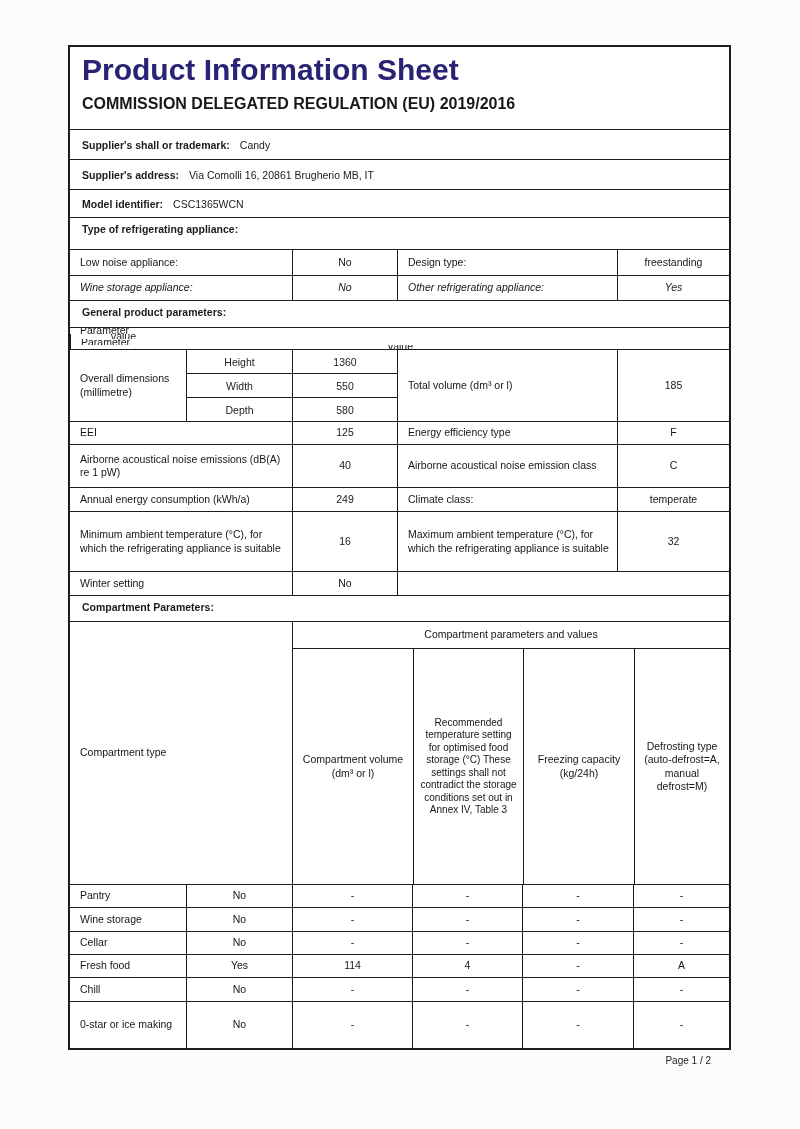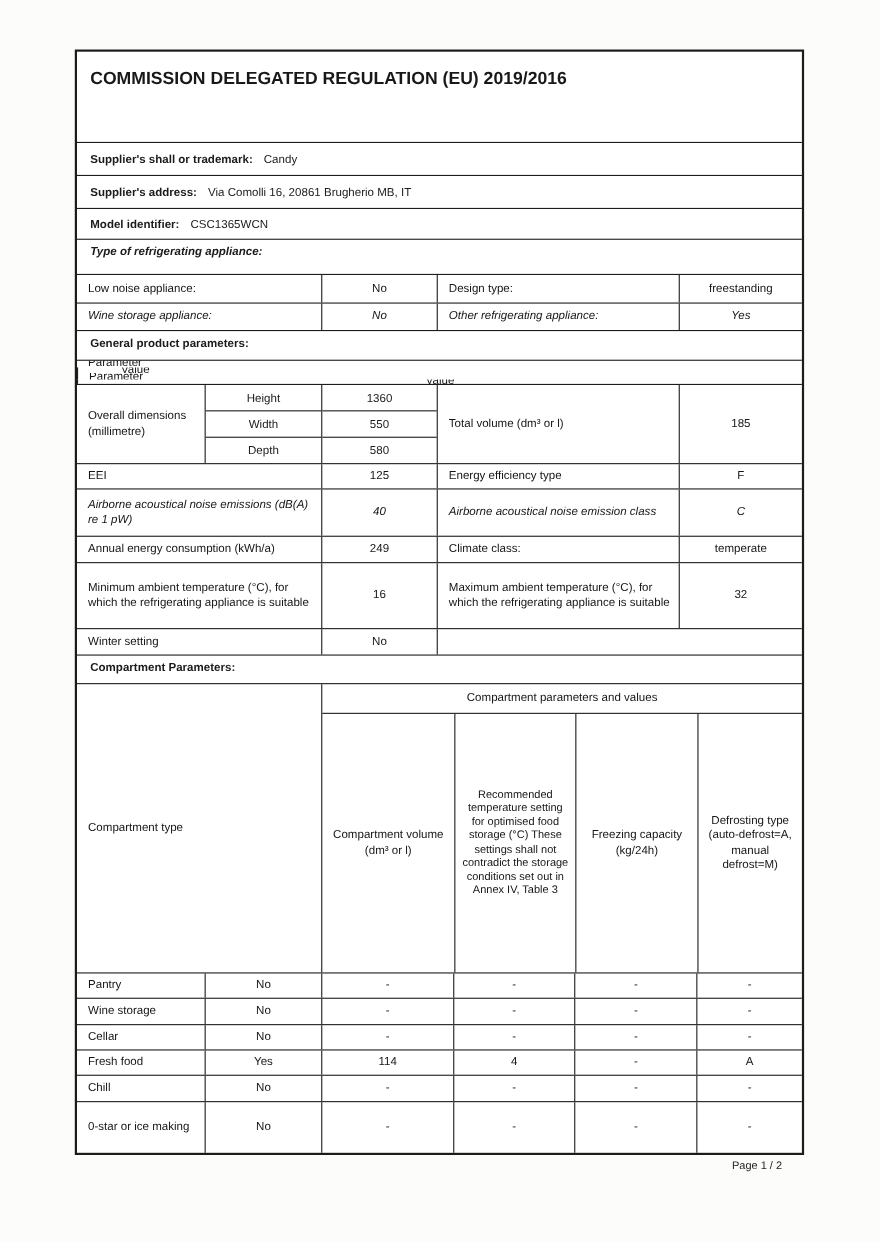--- a/index.html
+++ b/index.html
@@ -24,23 +24,23 @@
   .cell.first{border-left:none;}
   .lbl{justify-content:flex-start;text-align:left;padding:2px 5px 2px 10px;}
   .val{justify-content:center;text-align:center;padding:2px 3px;}
   
   .w-p1{width:222px;} .w-v1{width:105px;} .w-p2{width:220px;} .w-last{flex:1;}
   
   .w-dim-lbl{width:116px;} .w-dim-sub{width:106px;} .w-dim-val{width:105px;}
   
   .cw1{width:116px;} .cw2{width:106px;} .cw3{width:120px;} .cw4{width:110px;} .cw5{width:111px;} .cw6{flex:1;}
   
-  .h75{height:75px;} .h30{height:30px;} .h28{height:28px;} .h32{height:32px;font-style:italic;}
+  .h75{height:75px;} .h30{height:30px;} .h28{height:28px;} .h32{height:32px;}
   .h26{height:26px;} .h25{height:25px;font-style:italic;} .h27{height:27px;} .h22{height:22px;flex-direction:column;}
-  .h72{height:72px;} .h23{height:23px;} .h43{height:43px;font-style:italic;} .h24{height:24px;}
+  .h72{height:72px;} .h23{height:23px;} .h43{height:43px;} .h24{height:24px;}
   .h60{height:60px;} .h263{height:263px;} .h47{height:47px;}
   .title-block{padding:7px 10px 0 12px;}
   .doc-title{
     font-size:30px;font-weight:bold;color:#2a2273;
     line-height:1.05;letter-spacing:0px;
   }
   .regulation{font-size:16px;font-weight:bold;margin-top:9px;color:#181818;}
   .kv-row{display:flex;align-items:center;padding-left:12px;}
   .kv-label{font-weight:bold;font-size:10.5px;}
   .kv-value{font-size:10.5px;margin-left:10px;}
@@ -55,20 +55,21 @@
     text-align:right;padding-right:20px;box-sizing:border-box;
     font-size:10px;color:#222;
   }
 </style>
 </head>
 <body>
 
 <div class="page-box">
 
   <div class="title-block h75">
+    <div class="doc-title">Product Information Sheet</div>
     <div class="regulation">COMMISSION DELEGATED REGULATION (EU) 2019/2016</div>
   </div>
 
   <div class="row kv-row h30">
     <span class="kv-label">Supplier's shall or trademark:</span>
     <span class="kv-value">Candy</span>
   </div>
   <div class="row kv-row h30">
     <span class="kv-label">Supplier's address:</span>
     <span class="kv-value">Via Comolli 16, 20861 Brugherio MB, IT</span>

